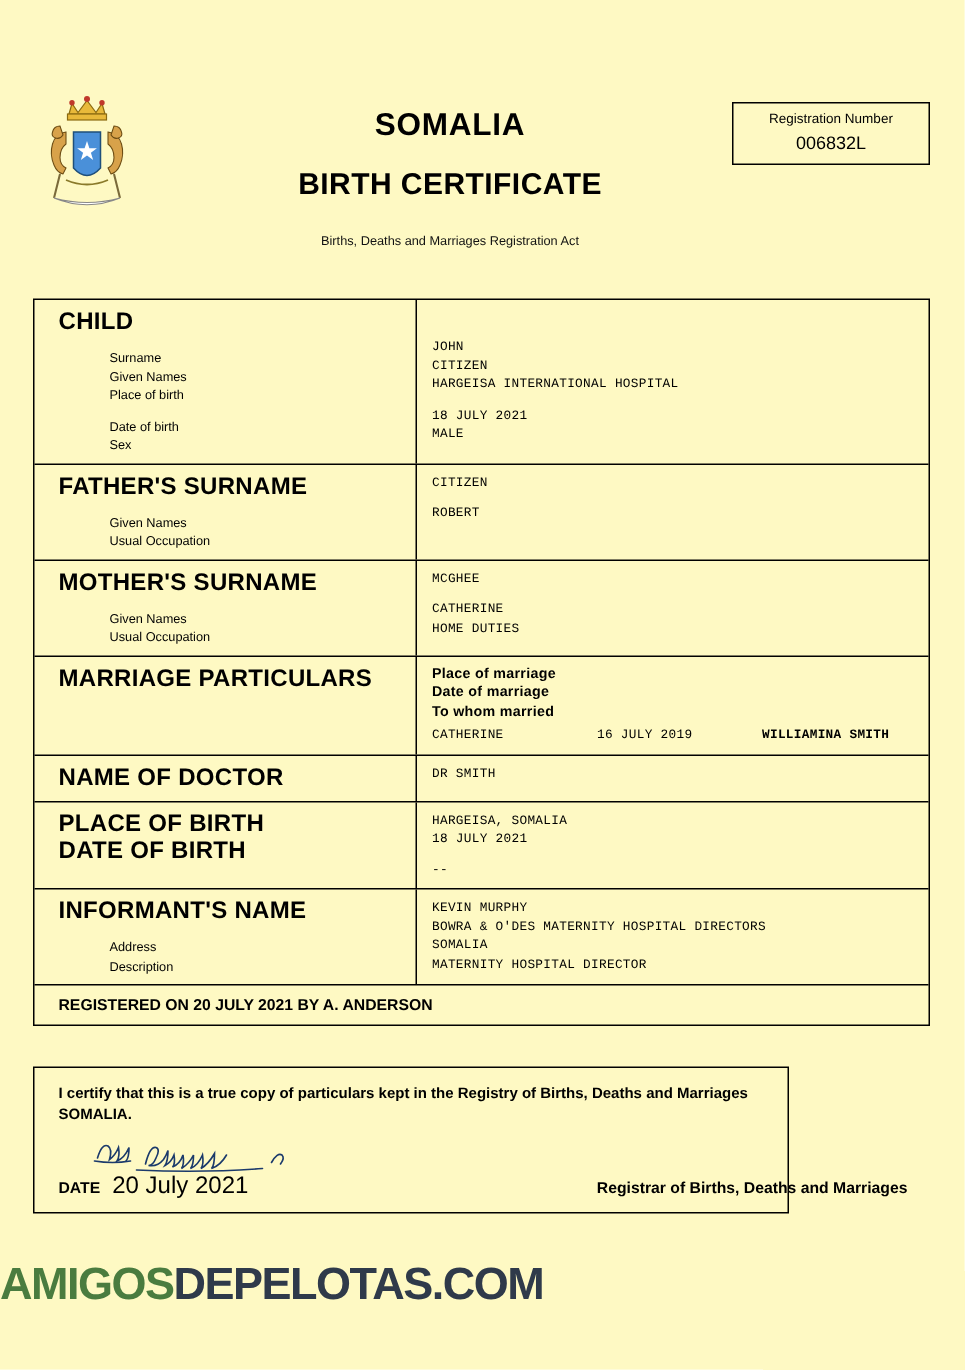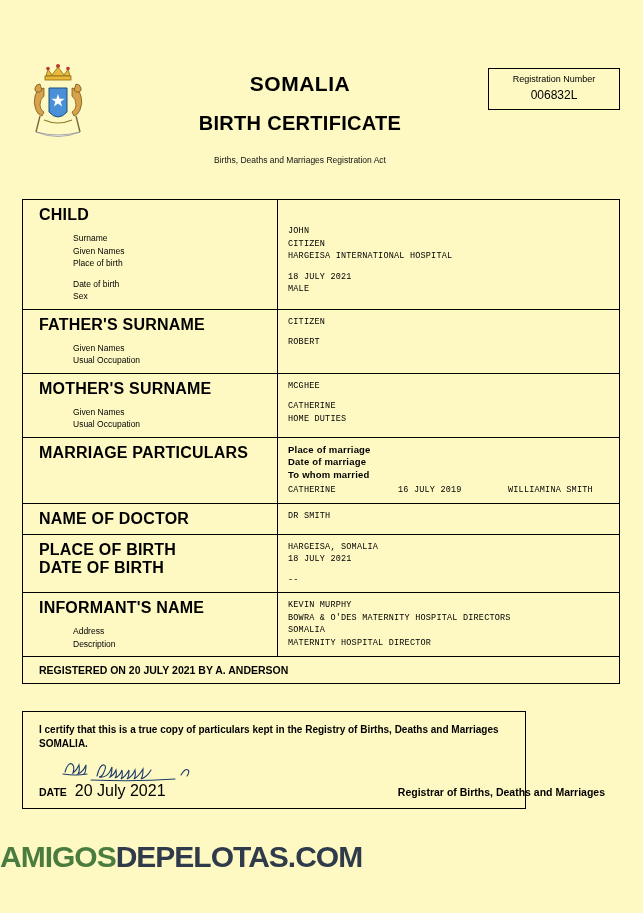--- a/index.html
+++ b/index.html
@@ -128,21 +128,21 @@
   .marr-head span:nth-child(1) { width: 110px; }
   .marr-head span:nth-child(2) { width: 110px; }
   .marr-head span:nth-child(3) { width: 120px; }
   .marr-vals {
     display: flex;
     font-family: "Liberation Mono", monospace;
     font-size: 8.5px;
   }
   .marr-vals span:nth-child(1) { width: 110px; }
   .marr-vals span:nth-child(2) { width: 110px; }
-  .marr-vals span:nth-child(3) { width: 120px; }
+  .marr-vals span:nth-child(3) { width: 120px; font-weight: bold; }
 
   .registered {
     padding: 7px 0 7px 16px;
     font-size: 10.5px;
     font-weight: bold;
   }
 
   
   .certify {
     position: absolute;

